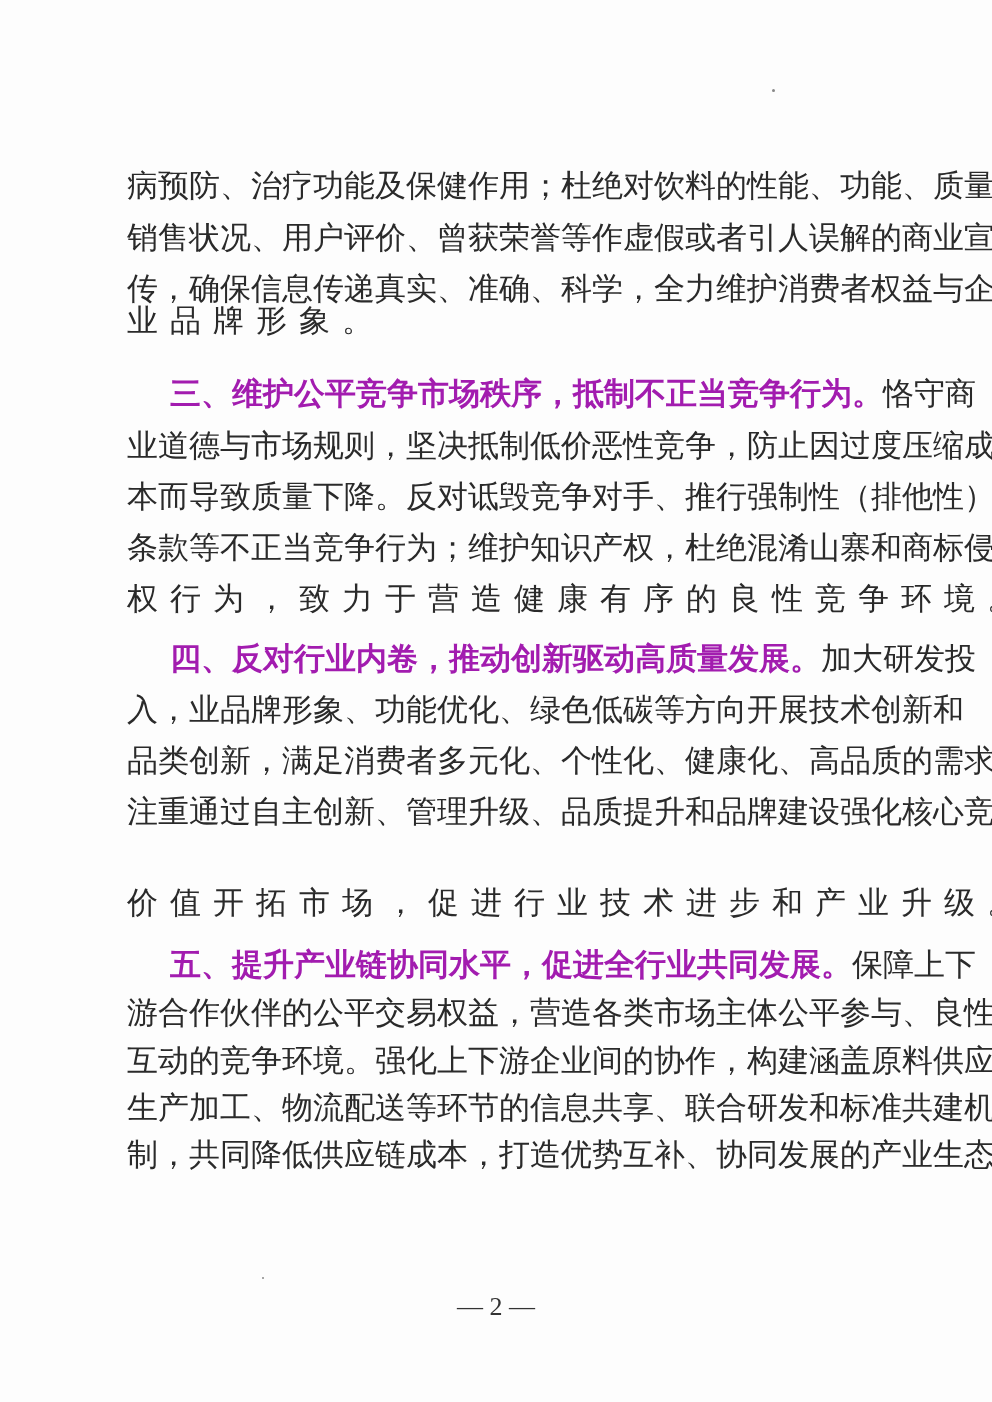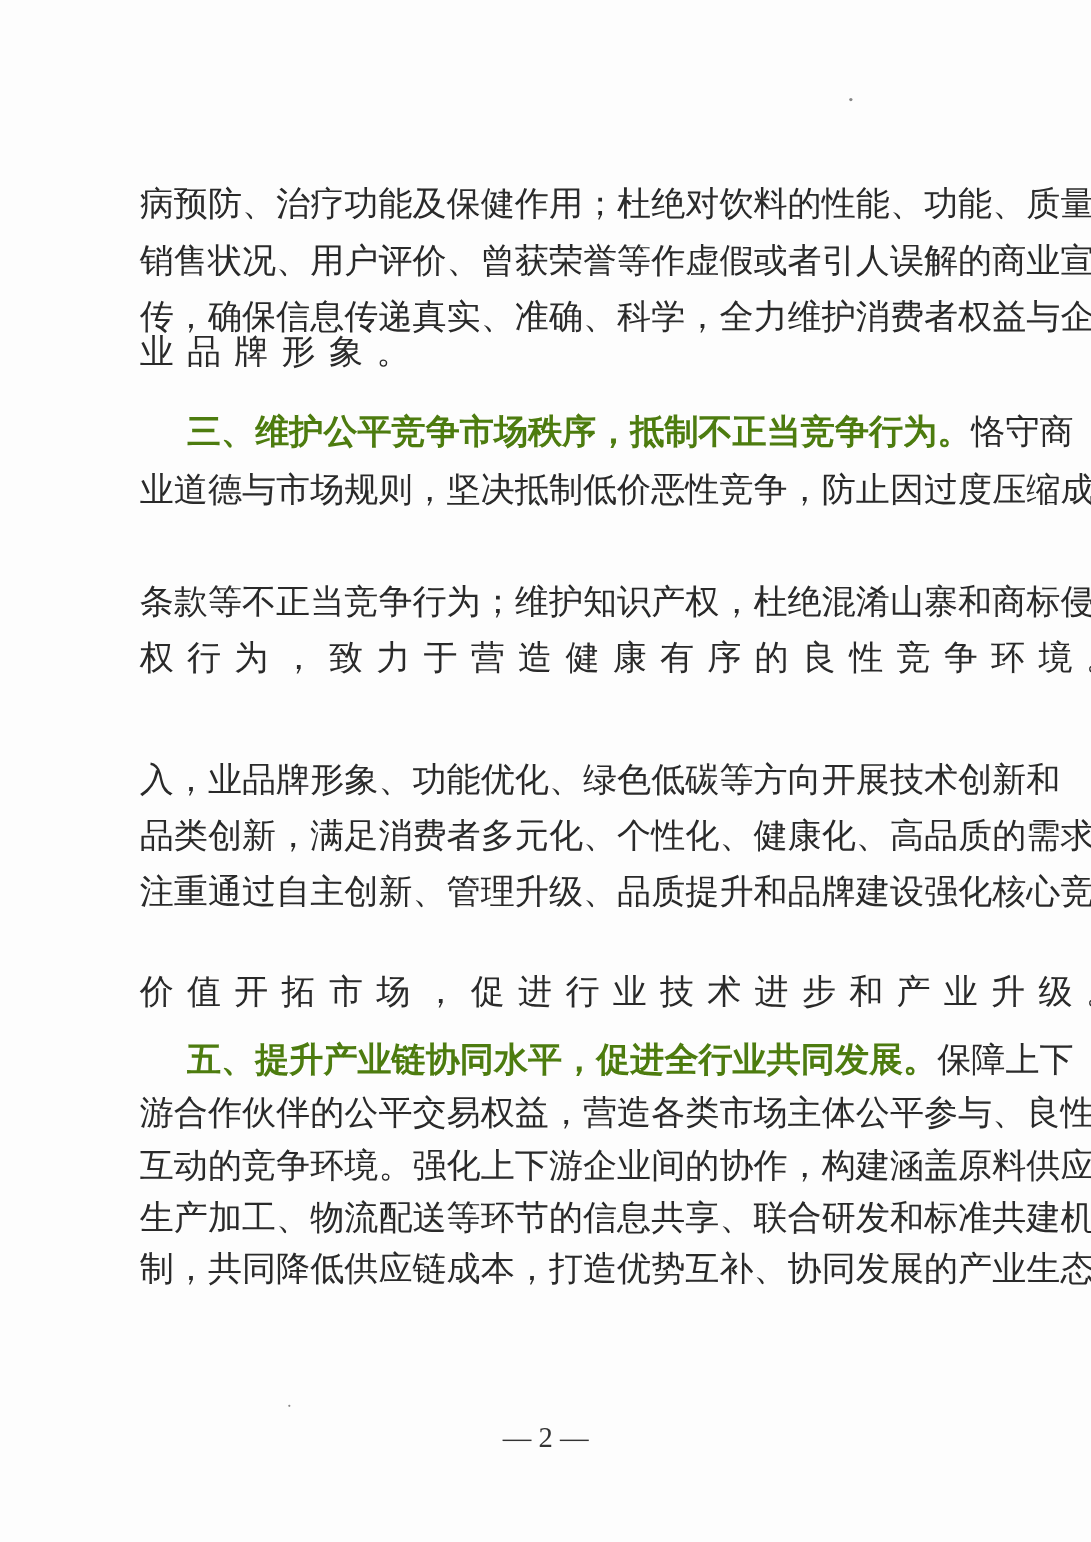--- a/index.html
+++ b/index.html
@@ -19,21 +19,21 @@
     height: 40px;
     line-height: 40px;
     font-size: 31px;
     white-space: nowrap;
     text-align: justify;
     text-align-last: justify;
     letter-spacing: 0;
   }
   .line.last { text-align-last: left; letter-spacing: 12px; }
   .line.indent { left: 170px; width: 701px; }
-  .bold { font-family: Liberation Mono, monospace; font-weight: bold; color: #4d7c0f; }
+  .bold { font-family: Liberation Mono, monospace; font-weight: bold; color: #a21caf; }
   .footer {
     position: absolute; left: 0; width: 992px; top: 1292px;
     text-align: center; font-size: 26px;
     font-family: "Liberation Serif", "DejaVu Serif", serif;
     color: #333;
   }
   .speck { position: absolute; width: 3px; height: 3px; border-radius: 50%; background: #888; }
 </style>
 </head>
 <body>
@@ -42,23 +42,27 @@
 
   <div class="line" style="top:165px">病预防、治疗功能及保健作用；杜绝对饮料的性能、功能、质量、</div>
   <div class="line" style="top:217px">销售状况、用户评价、曾获荣誉等作虚假或者引人误解的商业宣</div>
   <div class="line" style="top:268px">传，确保信息传递真实、准确、科学，全力维护消费者权益与企</div>
   <div class="line last" style="top:300px">业品牌形象。</div>
 
   <div class="line indent" style="top:373px">
     <span class="bold">三、维护公平竞争市场秩序，抵制不正当竞争行为。</span><span>恪守商</span>
   </div>
   <div class="line" style="top:425px">业道德与市场规则，坚决抵制低价恶性竞争，防止因过度压缩成</div>
+  <div class="line" style="top:476px">本而导致质量下降。反对诋毁竞争对手、推行强制性（排他性）</div>
   <div class="line" style="top:527px">条款等不正当竞争行为；维护知识产权，杜绝混淆山寨和商标侵</div>
   <div class="line last" style="top:578px">权行为，致力于营造健康有序的良性竞争环境。</div>
 
+  <div class="line indent" style="top:638px">
+    <span class="bold">四、反对行业内卷，推动创新驱动高质量发展。</span><span>加大研发投</span>
+  </div>
   <div class="line" style="top:689px">入，业品牌形象、功能优化、绿色低碳等方向开展技术创新和</div>
   <div class="line" style="top:740px">品类创新，满足消费者多元化、个性化、健康化、高品质的需求。</div>
   <div class="line" style="top:791px">注重通过自主创新、管理升级、品质提升和品牌建设强化核心竞</div>
   <div class="line last" style="top:882px">价值开拓市场，促进行业技术进步和产业升级。</div>
 
   <div class="line indent" style="top:944px">
     <span class="bold">五、提升产业链协同水平，促进全行业共同发展。</span><span>保障上下</span>
   </div>
   <div class="line" style="top:992px">游合作伙伴的公平交易权益，营造各类市场主体公平参与、良性</div>
   <div class="line" style="top:1040px">互动的竞争环境。强化上下游企业间的协作，构建涵盖原料供应、</div>

